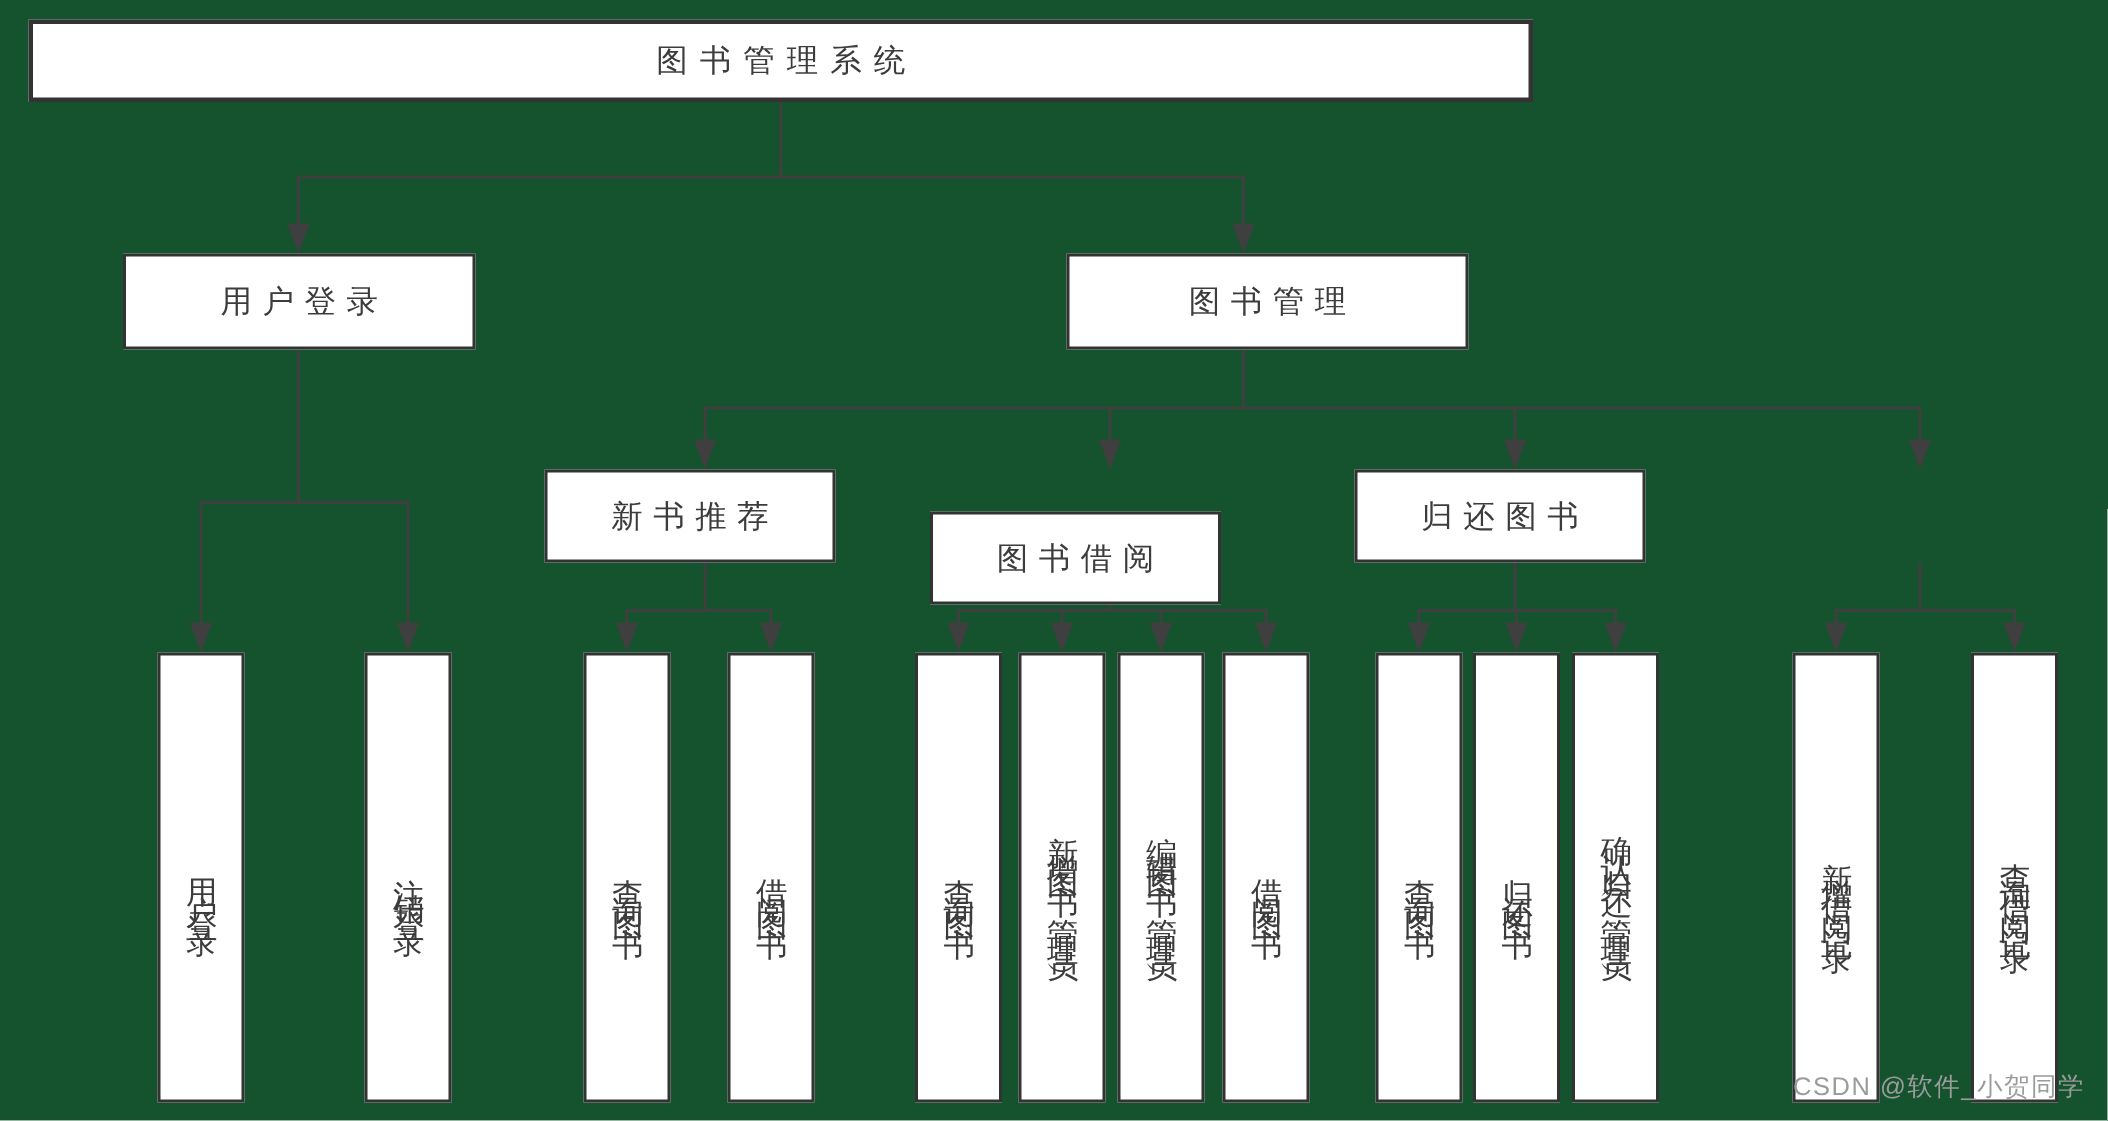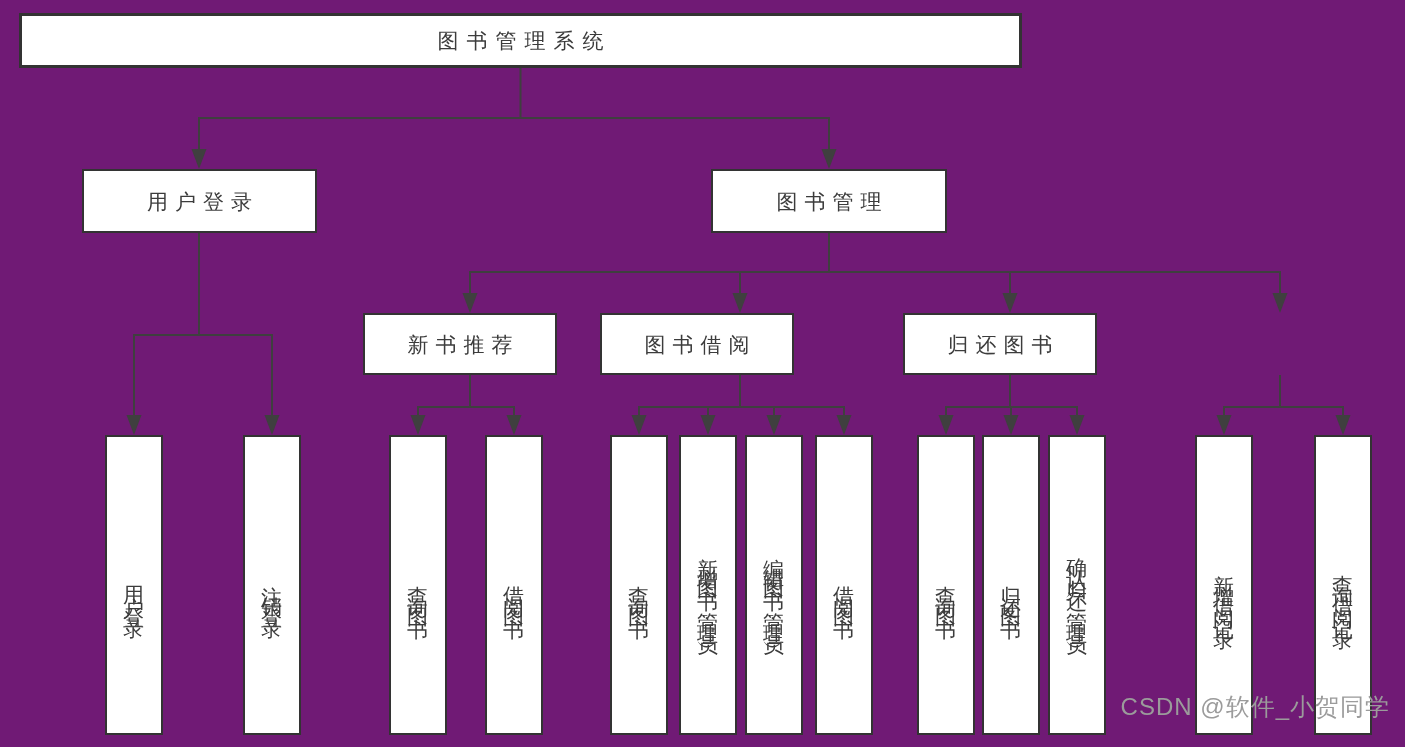--- a/index.html
+++ b/index.html
@@ -1,19 +1,19 @@
 <!DOCTYPE html>
 <html><head>
 <meta charset="utf-8">
 <style>
   html,body{margin:0;padding:0;background:#ffffff;}
   .canvas{
     position:relative;
     width:1405px;height:747px;
-    background:#701a75;
+    background:#14532d;
     font-family:"Liberation Sans", sans-serif;
     color:#3c3c3c;
     overflow:hidden;
   }
   .connectors{position:absolute;left:0;top:0;width:1405px;height:747px;}
   .node{
     position:absolute;
     background:#ffffff;
     border:2px solid #333333;
     box-sizing:border-box;
@@ -25,47 +25,47 @@
     letter-spacing:7px;
     padding-left:7px;
     white-space:nowrap;
     color:#3c3c3c;
   }
   
   #n-root{left:19px;top:13px;width:1003px;height:55px;border-width:3px;}
   #n-root .lbl{letter-spacing:8px;padding-left:8px;}
   
   #n-l2-0{left:82px;top:169px;width:235px;height:64px;}
-  #n-l2-1{left:711px;top:169px;width:236px;height:64px;}
+  #n-l2-1{left:711px;top:169px;width:268px;height:64px;}
   
   .l3{top:313px;width:194px;height:62px;}
   #n-l3-0{left:363px;}
-  #n-l3-1{left:600px;}
+  #n-l3-1{left:620px;margin-top:28px;}
   #n-l3-2{left:903px;}
   #n-l3-3{left:1173px;}
   
   .leaf{top:435px;width:58px;height:300px;}
   .leaf .lbl{
     writing-mode:vertical-lr;
     text-orientation:mixed;
     letter-spacing:11px;
     padding:11px 0 0 0;
     white-space:nowrap;
   }
   #n-lf-0{left:105px;}  #n-lf-1{left:243px;}
   #n-lf-2{left:389px;}  #n-lf-3{left:485px;}
   #n-lf-4{left:610px;}  #n-lf-5{left:679px;}
   #n-lf-6{left:745px;}  #n-lf-7{left:815px;}
   #n-lf-8{left:917px;}  #n-lf-9{left:982px;}
   #n-lf-10{left:1048px;}
   #n-lf-11{left:1195px;} #n-lf-12{left:1314px;}
   .watermark{
     position:absolute;
-    right:15px;bottom:24px;
-    font-size:24px;
+    right:15px;bottom:11px;
+    font-size:17px;
     letter-spacing:1px;
     color:#9b9b9b;
     z-index:5;
     white-space:nowrap;
   }
 </style>
 </head>
 <body>
 
 <div class="canvas">

